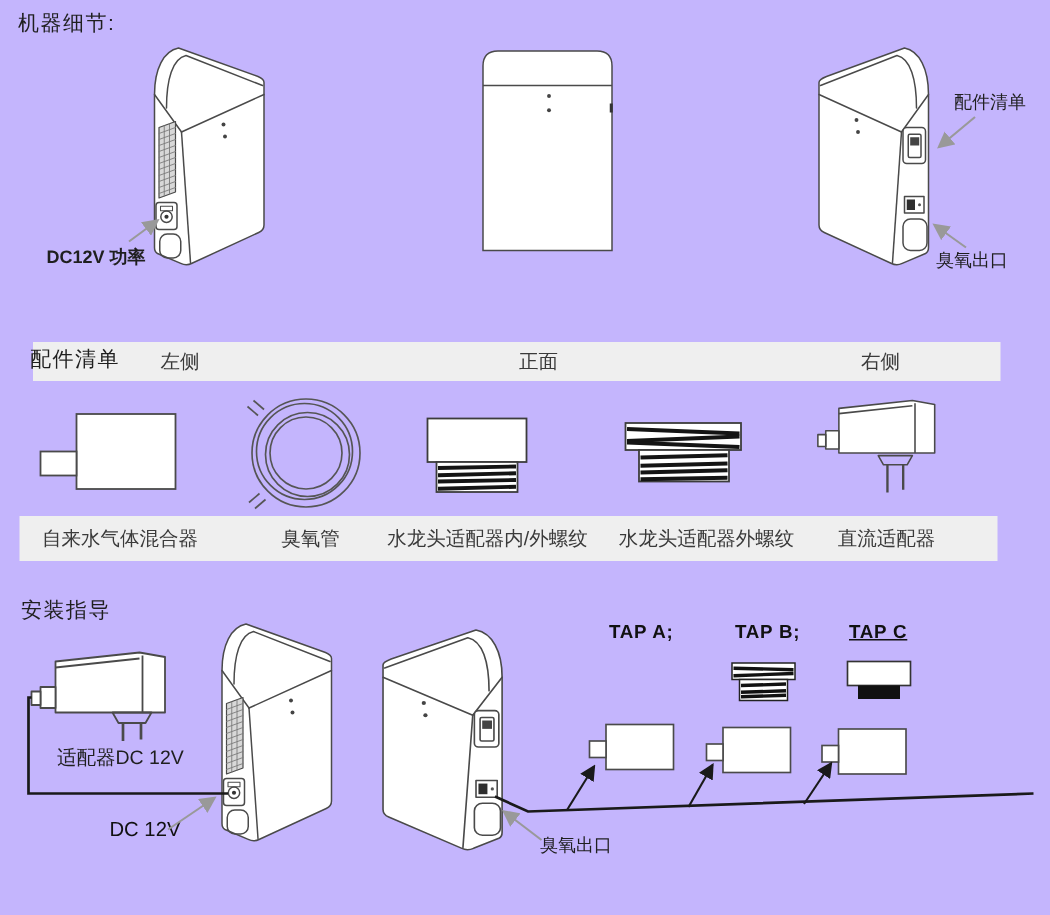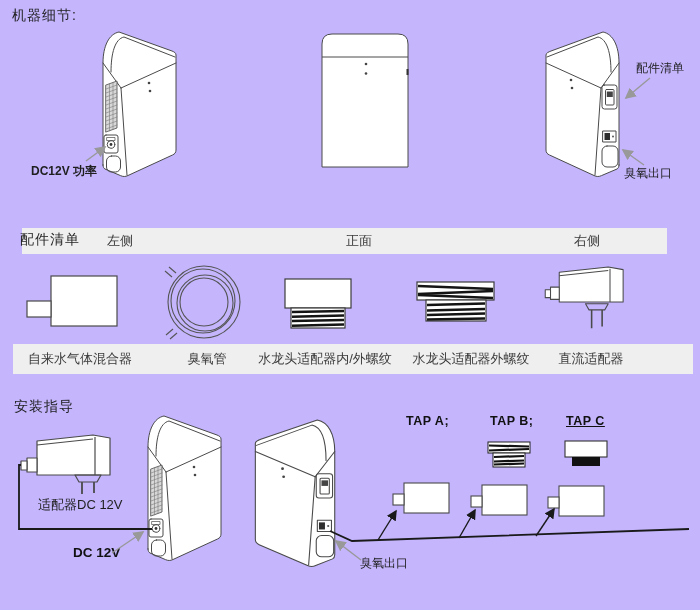--- a/index.html
+++ b/index.html
@@ -5,21 +5,21 @@
   html,body{margin:0;padding:0;background:#fff;}
   #stage{position:relative;width:700px;height:610px;background:#c4b5fd;overflow:hidden;
          font-family:"Liberation Sans","DejaVu Sans",sans-serif;color:#2b2b2b;}
   .abs{position:absolute;}
   .sec-title{position:absolute;font-size:14px;color:#1f1f1f;white-space:nowrap;letter-spacing:1px;}
   .bar{position:absolute;background:#efefef;}
   .bar-label{position:absolute;top:0;transform:translateX(-50%);font-size:13px;color:#3a3a3a;white-space:nowrap;}
   .bar1 .bar-label{line-height:26px;}
   .bar2 .bar-label{line-height:30px;}
   .ann{position:absolute;font-size:12px;color:#1f1f1f;white-space:nowrap;}
-  .ann-b{position:absolute;font-size:13px;font-weight:bold;color:#111;white-space:nowrap;}
+  .ann-b{position:absolute;font-size:13px;font-weight:normal;color:#111;white-space:nowrap;}
   .tap{position:absolute;font-size:12.5px;font-weight:bold;color:#111;white-space:nowrap;letter-spacing:0.5px;}
   svg{display:block;}
   .ill{position:absolute;}
 </style>
 </head>
 <body>
 
 <div id="stage">
 
   <div class="sec-title" style="left:12px;top:7px;">机器细节:</div>
@@ -155,21 +155,21 @@
       <path d="M22,11 L78,5"></path>
       <path d="M80,3 L80,41"></path>
       <rect x="12" y="24" width="10" height="14" fill="#ffffff"></rect>
       <rect x="6" y="27" width="6" height="9" fill="#ffffff"></rect>
       <path d="M52,43 L78,43 L74,50 L56,50 Z"></path>
       <path d="M59,50 L59,71" stroke-width="1.8"></path>
       <path d="M71,50 L71,69" stroke-width="1.8"></path>
     </g>
   </svg>
 
-  <div class="bar bar2" style="left:13px;top:344px;width:652px;height:30px;padding-left:28px;">
+  <div class="bar bar2" style="left:13px;top:344px;width:652px;height:30px;">
     <span class="bar-label" style="left:67px;">自来水气体混合器</span>
     <span class="bar-label" style="left:194px;">臭氧管</span>
     <span class="bar-label" style="left:312px;">水龙头适配器内/外螺纹</span>
     <span class="bar-label" style="left:458px;">水龙头适配器外螺纹</span>
     <span class="bar-label" style="left:578px;">直流适配器</span>
   </div>
 
   <div class="sec-title" style="left:14px;top:398px;">安装指导</div>
 
   <svg class="ill" style="left:15px;top:434px;" width="96" height="62" viewBox="0 0 96 62">

